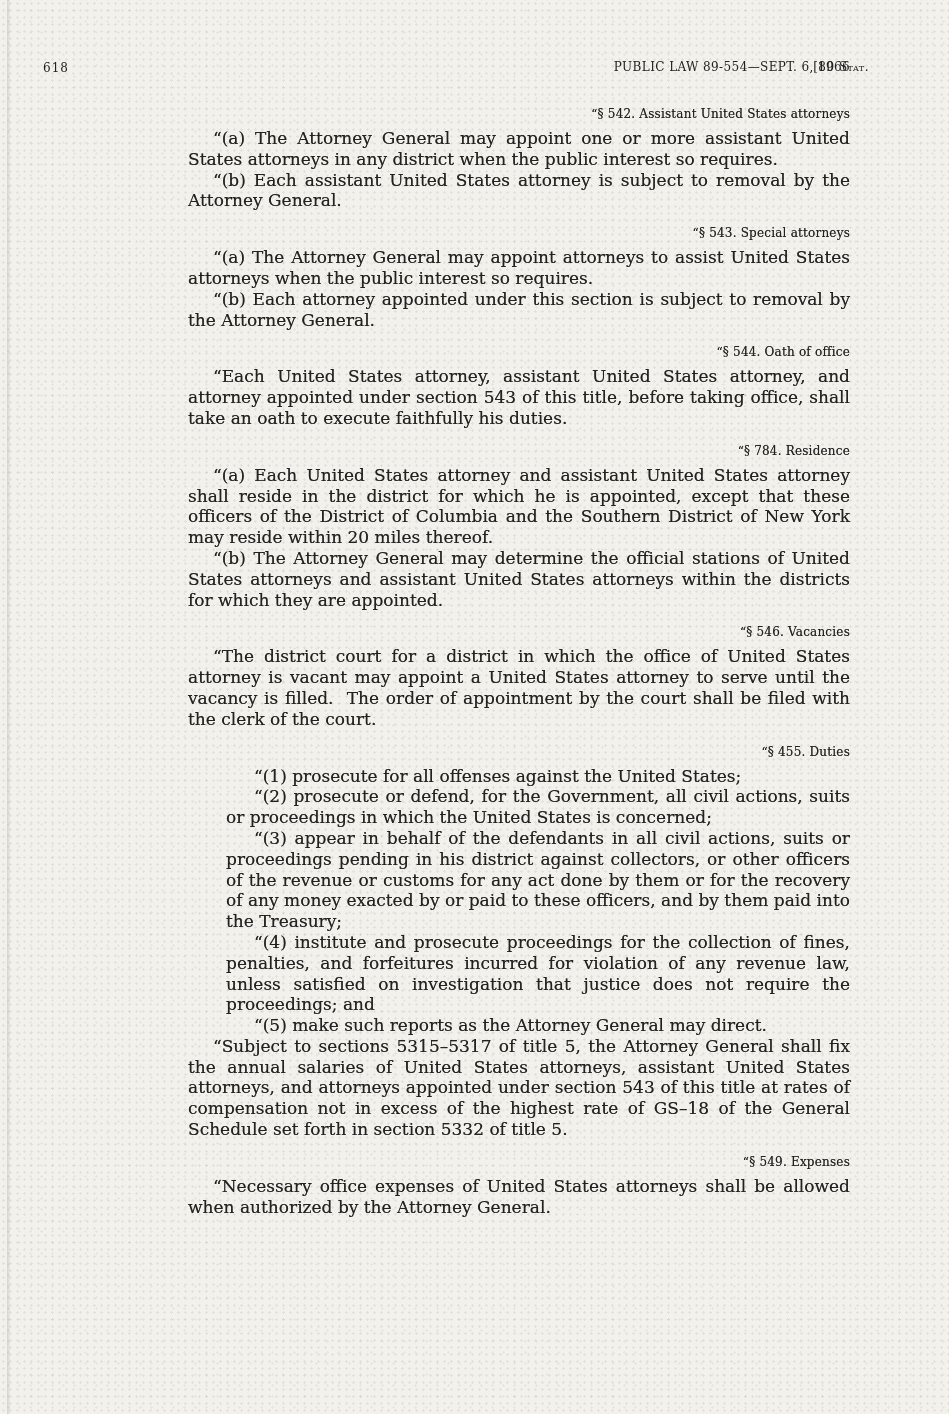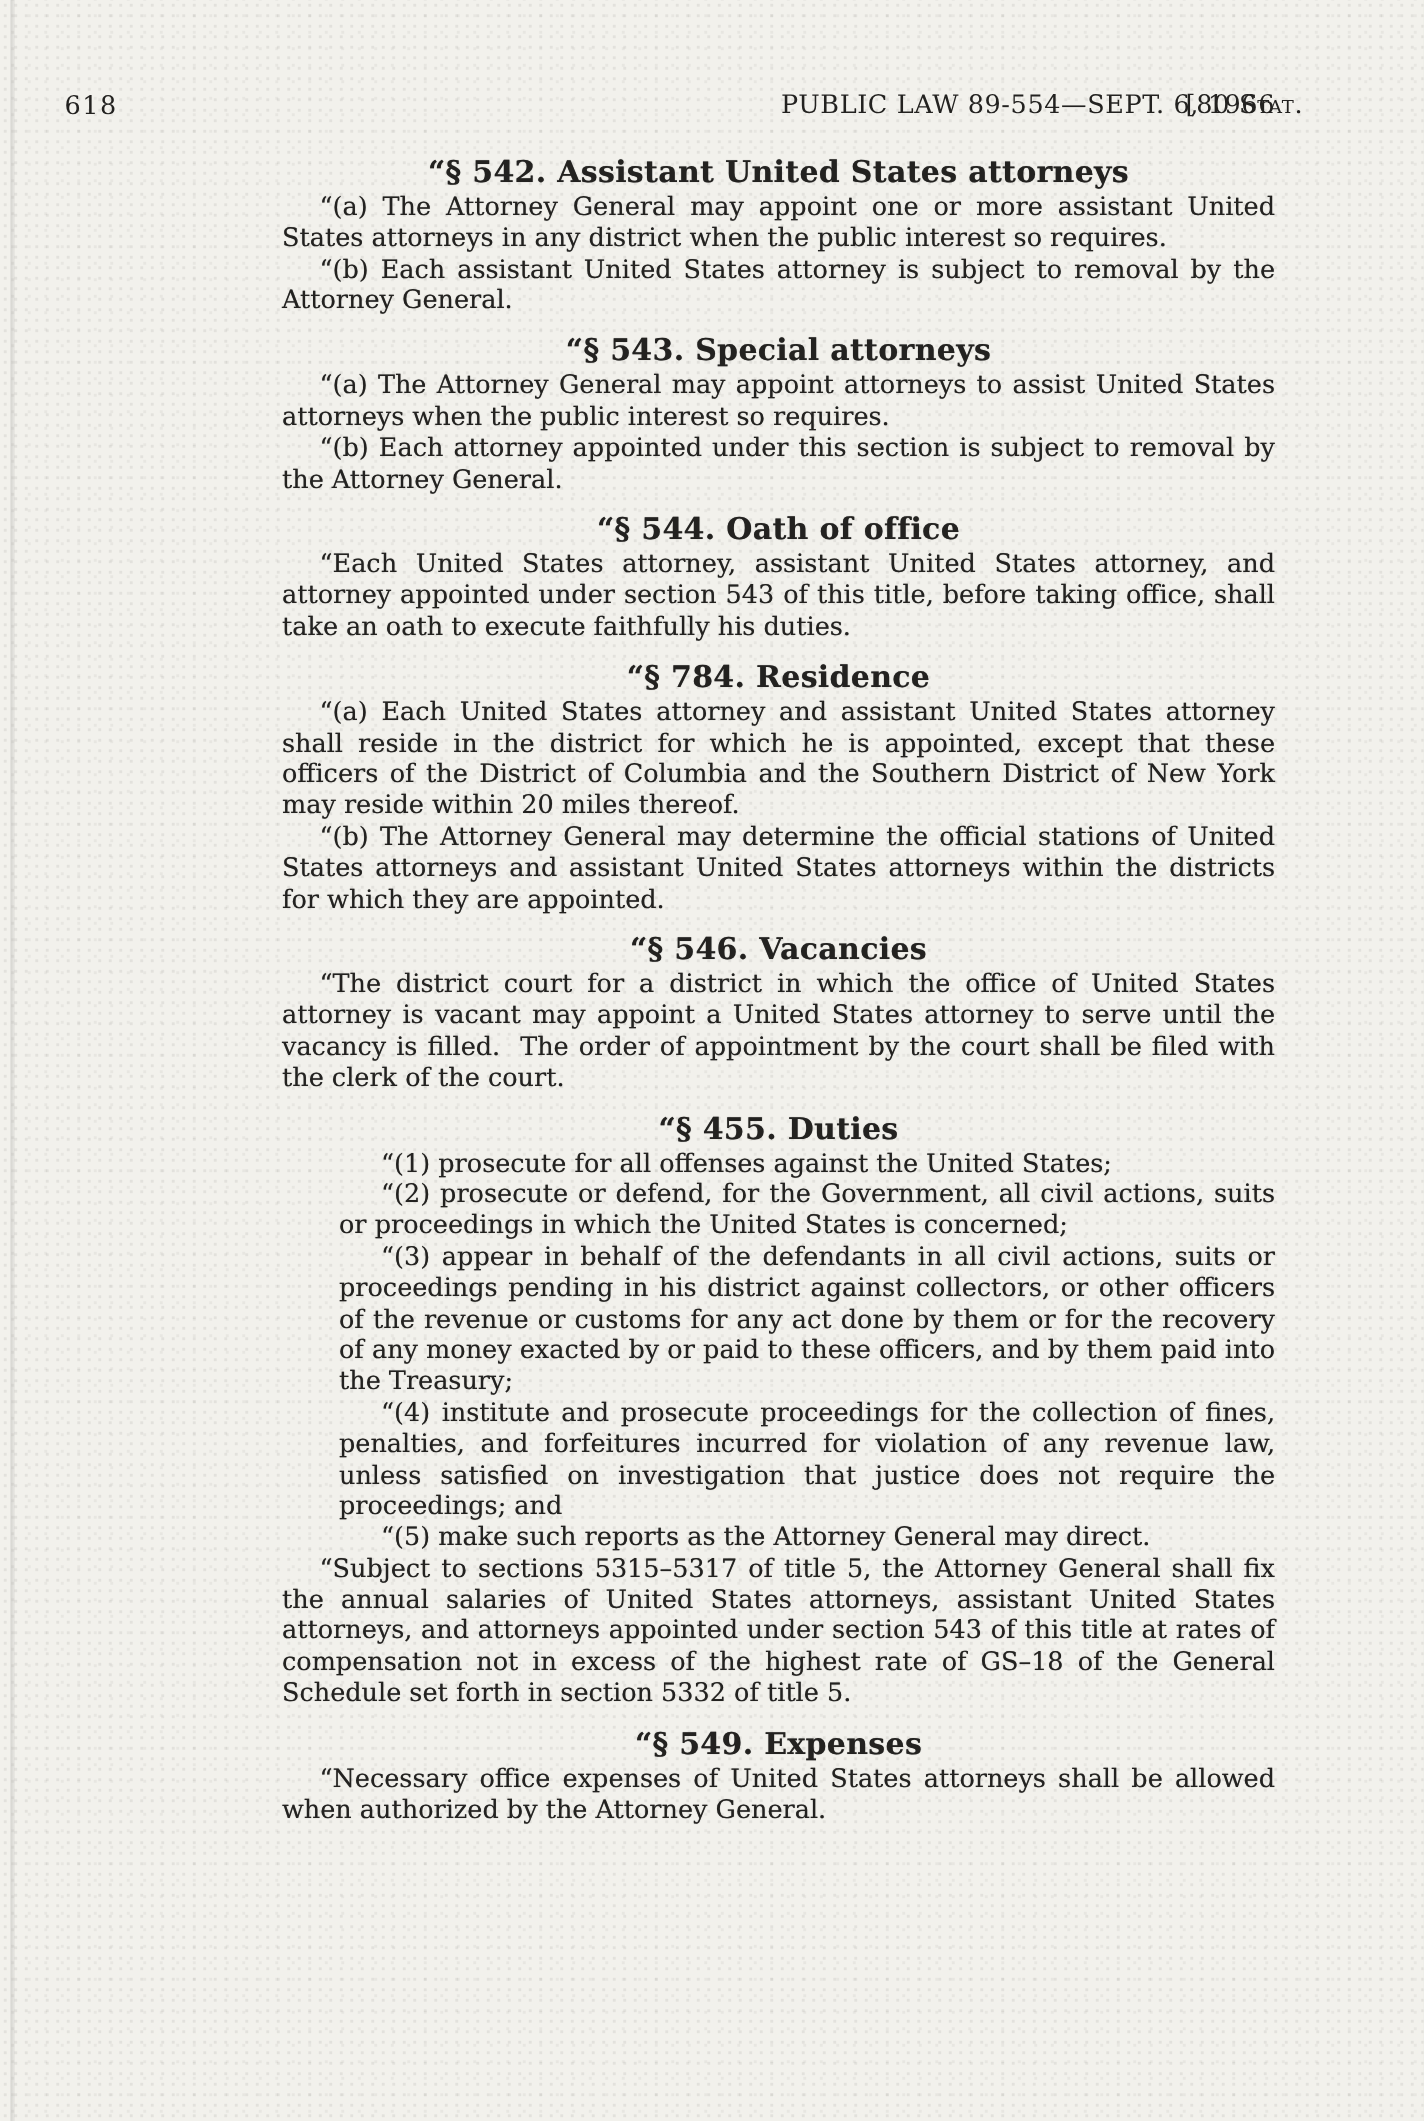--- a/index.html
+++ b/index.html
@@ -33,21 +33,21 @@
     bottom: 0;
     width: 3px;
     background: linear-gradient(to right, rgba(0,0,0,0.12), rgba(0,0,0,0.03));
   }
   .page-header {
     position: absolute;
     top: 60px;
     left: 0;
     right: 0;
     height: 24px;
-    font-size: 17px;
+    font-size: 12px;
   }
   .page-number {
     position: absolute;
     left: 43px;
     top: 1px;
     letter-spacing: 1px;
   }
   .header-title {
     position: absolute;
     left: 188px;
@@ -67,25 +67,25 @@
     position: absolute;
     left: 188px;
     top: 92px;
     width: 662px;
     font-size: 17px;
     line-height: 20.8px;
     text-align: justify;
     text-shadow: 0 0 0.5px rgba(20,20,20,0.55);
   }
   .section-heading {
-    font-size: 20px;
-    font-weight: bold;
+    font-size: 12px;
+    font-weight: normal;
     margin: 11px 0 3px 0;
     line-height: 22px;
-    text-align: center;
+    text-align: right;
     letter-spacing: 0.2px;
   }
   .para {
     margin: 0;
     text-indent: 25px;
   }
   .item {
     margin: 0 0 0 38px;
     text-indent: 28px;
   }

